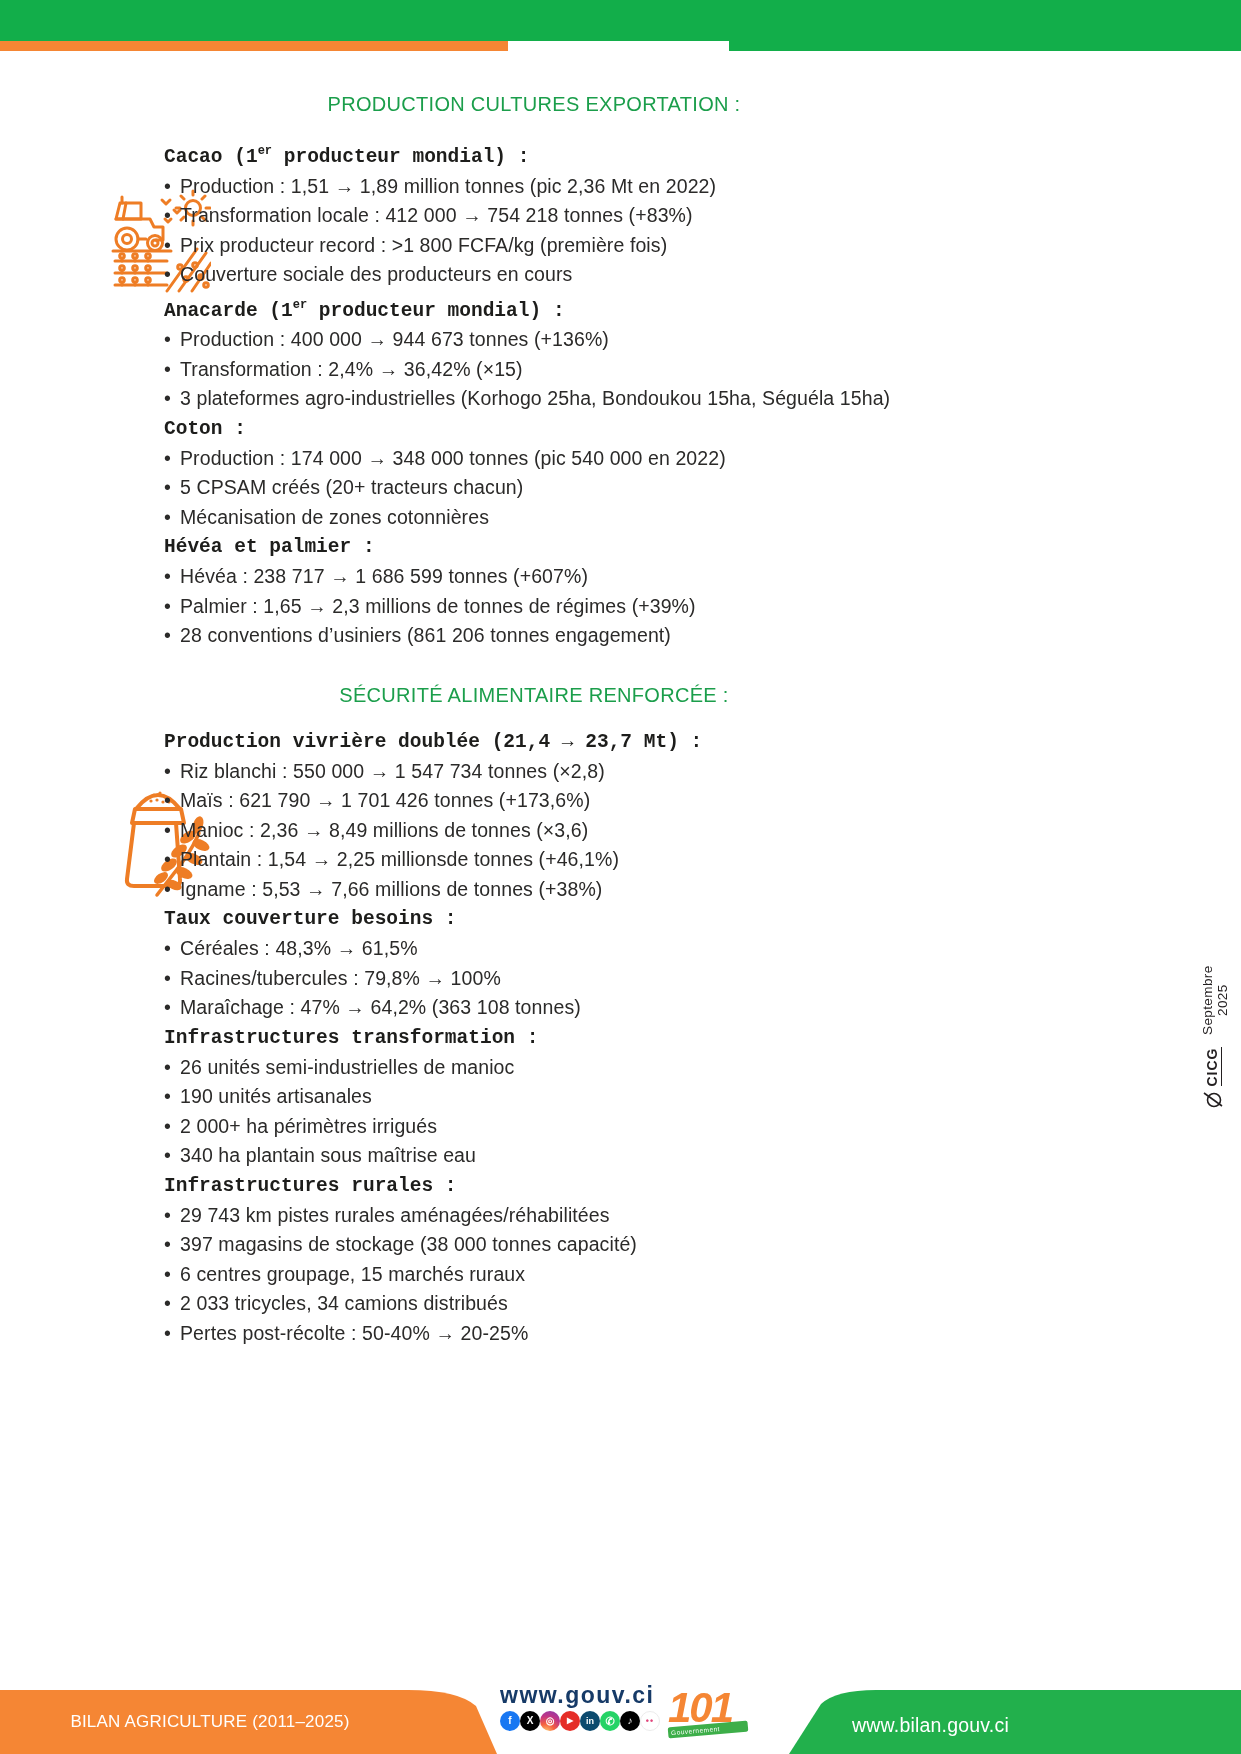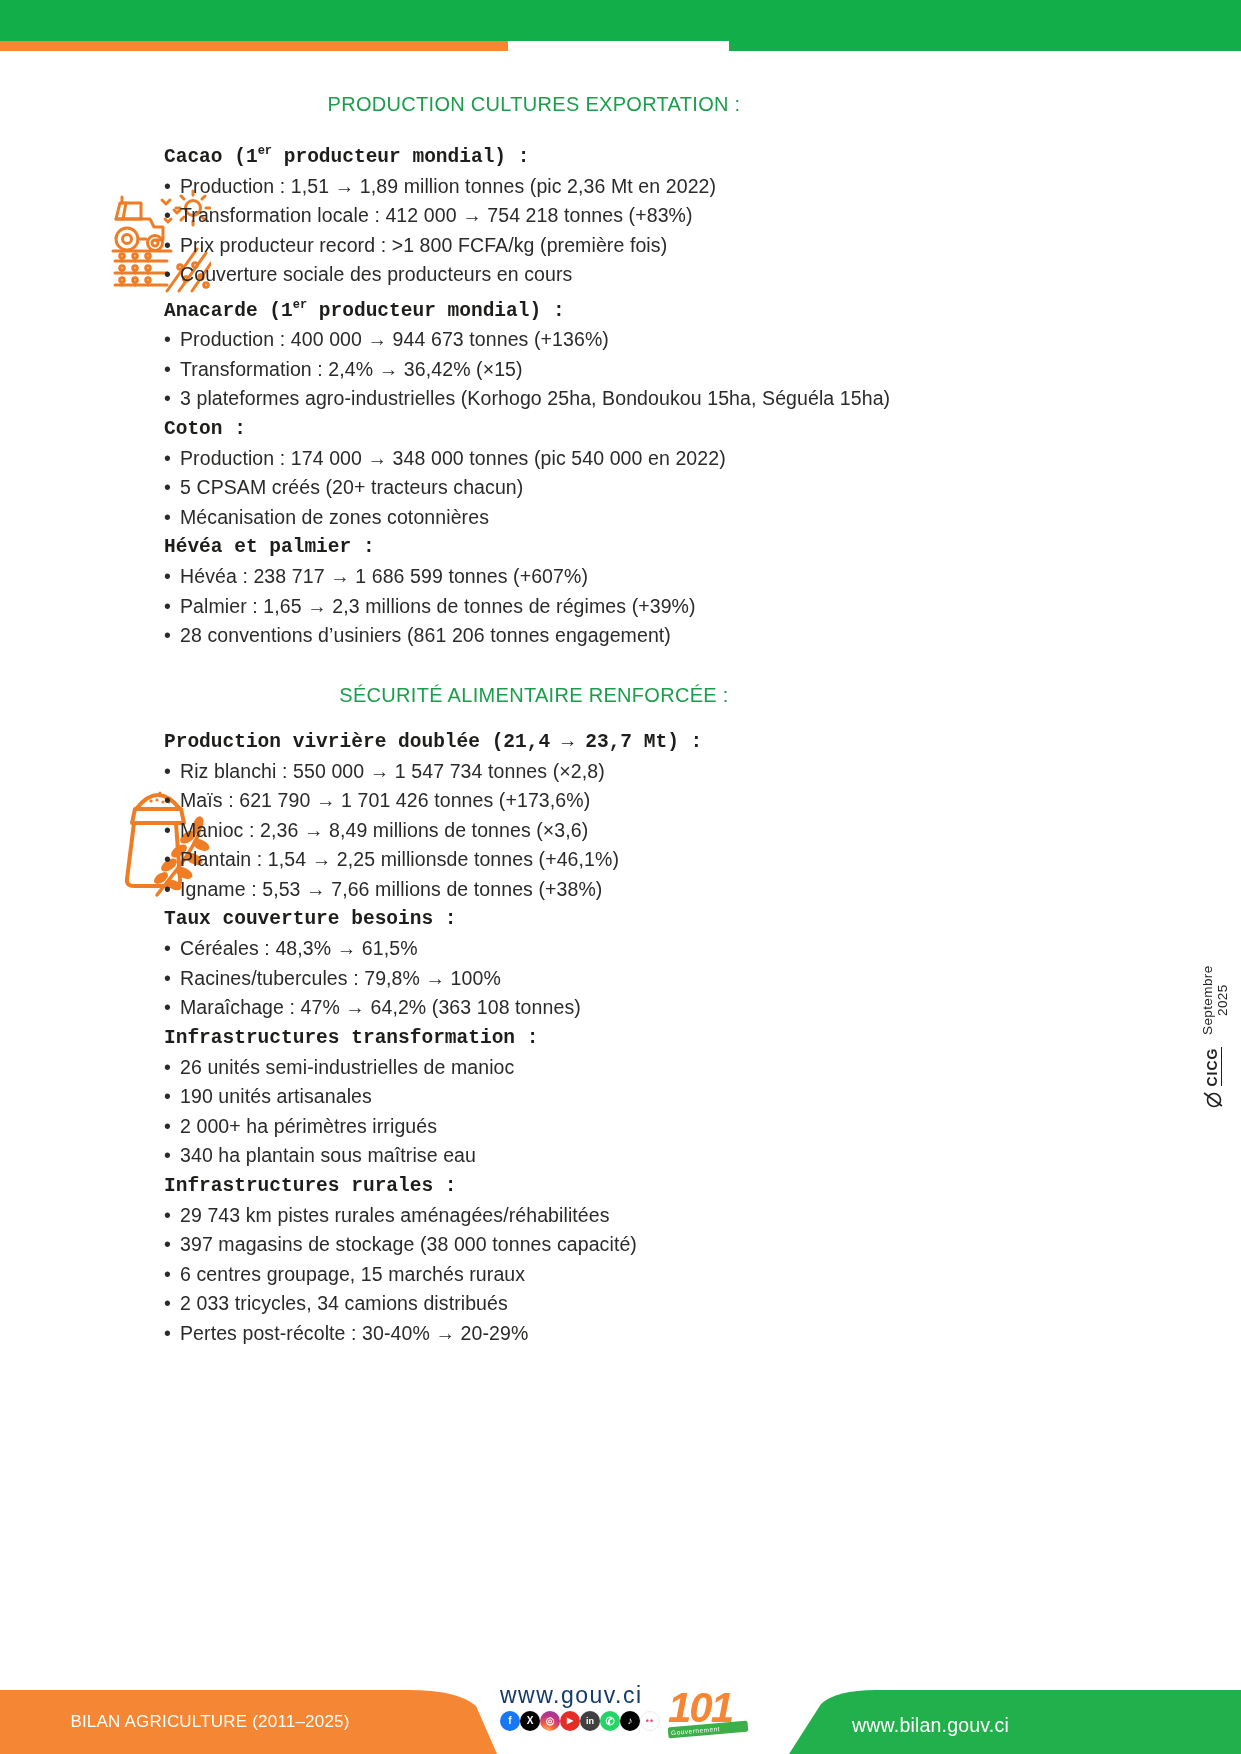--- a/index.html
+++ b/index.html
@@ -56,33 +56,33 @@
   .footer-left-label{
     position:absolute;left:40px;top:1712px;width:340px;text-align:center;
     color:#ffffff;font-size:17px;letter-spacing:0.2px;
   }
   .footer-right-label{
     position:absolute;left:852px;top:1714px;width:340px;text-align:left;
     color:#ffffff;font-size:19.5px;letter-spacing:0.2px;
   }
   .f-center{position:absolute;left:500px;top:1682px;width:250px;}
   .gouv-url{
-    color:#163A67;font-size:23px;font-weight:400;letter-spacing:1.5px;line-height:26px;
+    color:#163A67;font-size:23px;font-weight:700;letter-spacing:1.5px;line-height:26px;
   }
   .social-row{display:flex;gap:0;margin-top:3px;}
   .s-ic{
     width:20px;height:20px;border-radius:50%;flex:0 0 auto;
     display:flex;align-items:center;justify-content:center;
     color:#fff;font-size:10px;font-weight:700;line-height:1;
   }
   .s-facebook{background:#1877F2;}
   .s-x{background:#000000;}
   .s-instagram{background:radial-gradient(circle at 30% 110%, #FFD776 0%, #F56040 35%, #C13584 65%, #833AB4 100%);}
   .s-youtube{background:#E52D27;font-size:8px;}
-  .s-linkedin{background:#404040;font-size:9px;}
+  .s-linkedin{background:#0c4a6e;font-size:9px;}
   .s-whatsapp{background:#25D366;font-size:11px;}
   .s-tiktok{background:#000000;}
   .s-flickr{background:#ffffff;border:1.5px solid #ECECEC;box-sizing:border-box;color:#E0457B;font-size:9px;letter-spacing:1px;}
   .logo-101{
     position:absolute;left:668px;top:1688px;width:80px;
   }
   .logo-101 .num{
     font-size:42px;font-weight:900;font-style:italic;color:#F58634;line-height:40px;letter-spacing:-2px;
     text-shadow:-1px 1px 0 #fff;
   }
@@ -236,21 +236,21 @@
         <div class="bullet">190 unités artisanales</div>
         <div class="bullet">2 000+ ha périmètres irrigués</div>
         <div class="bullet">340 ha plantain sous maîtrise eau</div>
       </div>
       <div class="group">
         <div class="group-title">Infrastructures rurales :</div>
         <div class="bullet">29 743 km pistes rurales aménagées/réhabilitées</div>
         <div class="bullet">397 magasins de stockage (38 000 tonnes capacité)</div>
         <div class="bullet">6 centres groupage, 15 marchés ruraux</div>
         <div class="bullet">2 033 tricycles, 34 camions distribués</div>
-        <div class="bullet">Pertes post-récolte : 30-40% → 20-29%</div>
+        <div class="bullet">Pertes post-récolte : 50-40% → 20-25%</div>
       </div>
     </div>
   </div>
 </div>
 
 <div class="side-date">Septembre 2025</div>
 <div class="cicg">
   <svg class="cicg-glyph" viewBox="0 0 20 20" fill="none" stroke="#231f20" stroke-width="1.6">
     <circle cx="10" cy="11" r="6.5"></circle>
     <path d="M4,19 L17,1"></path>

